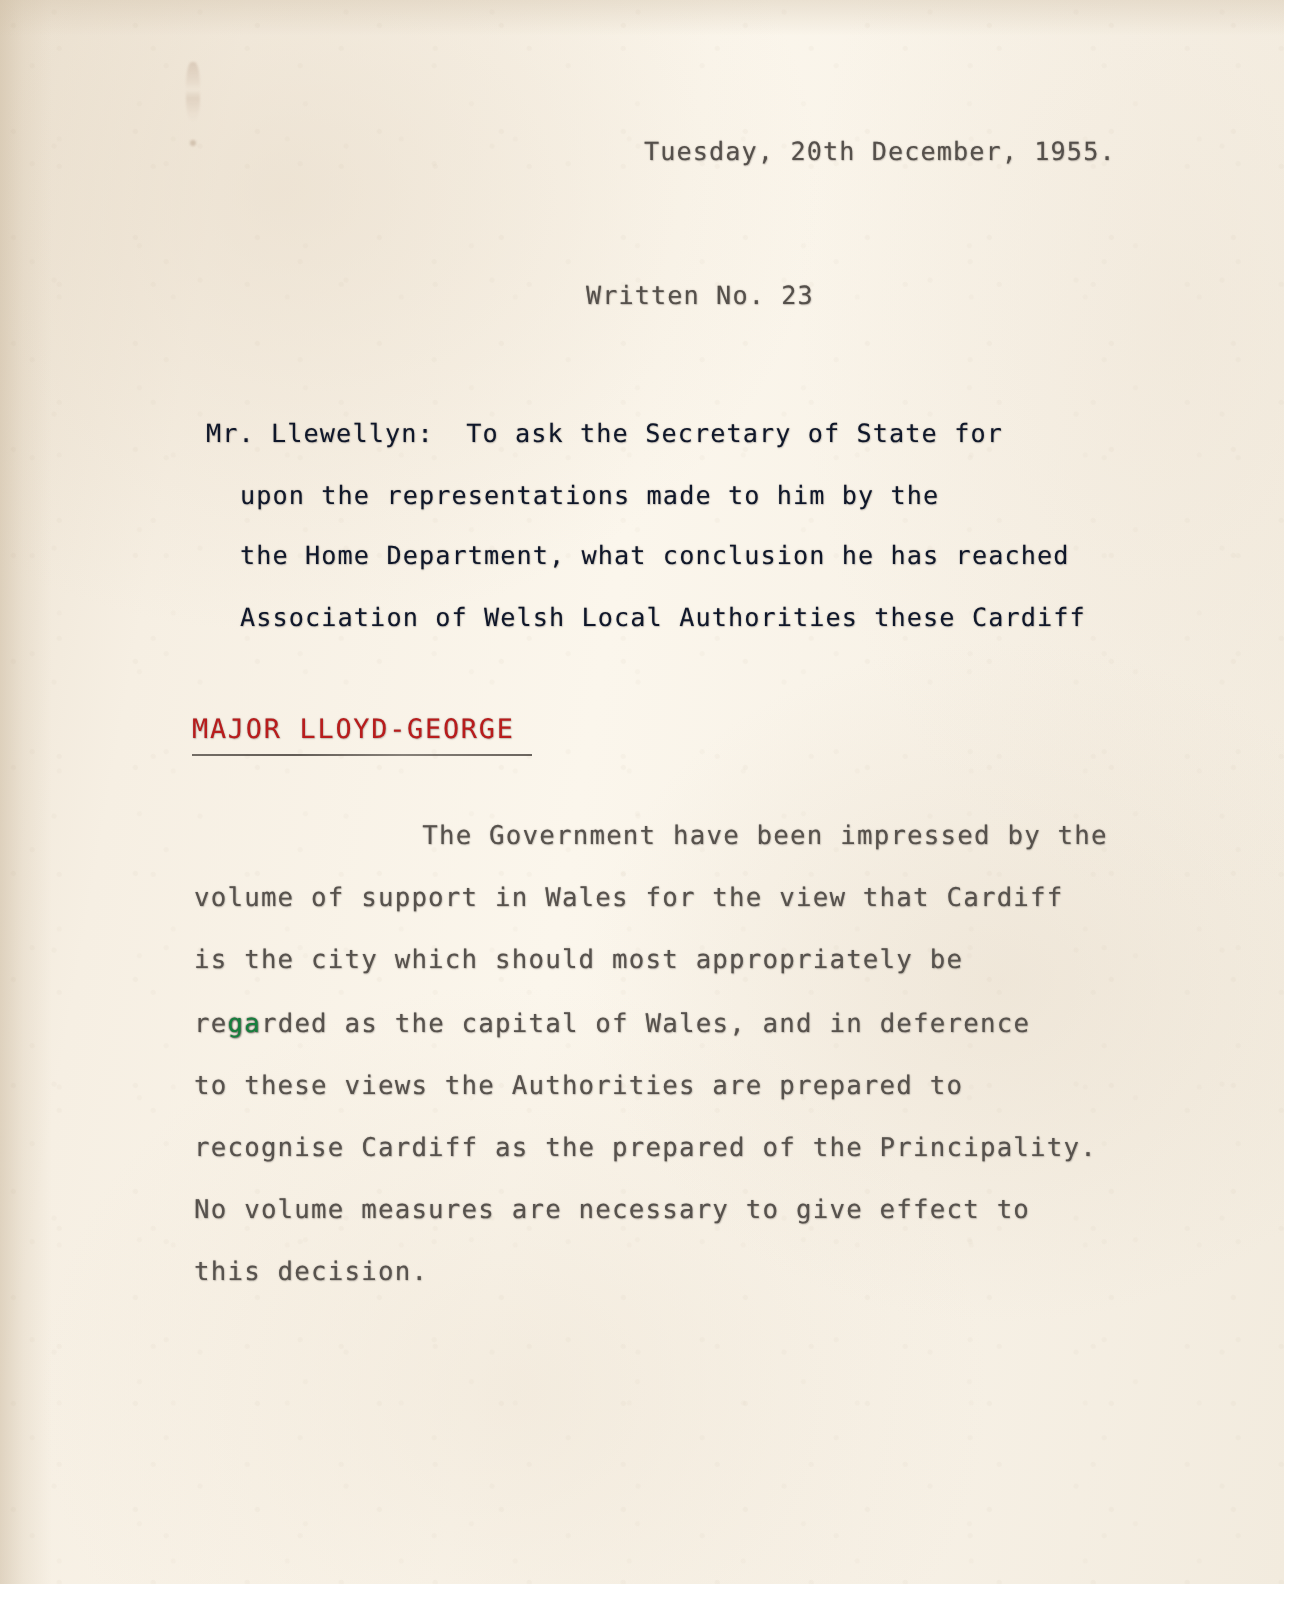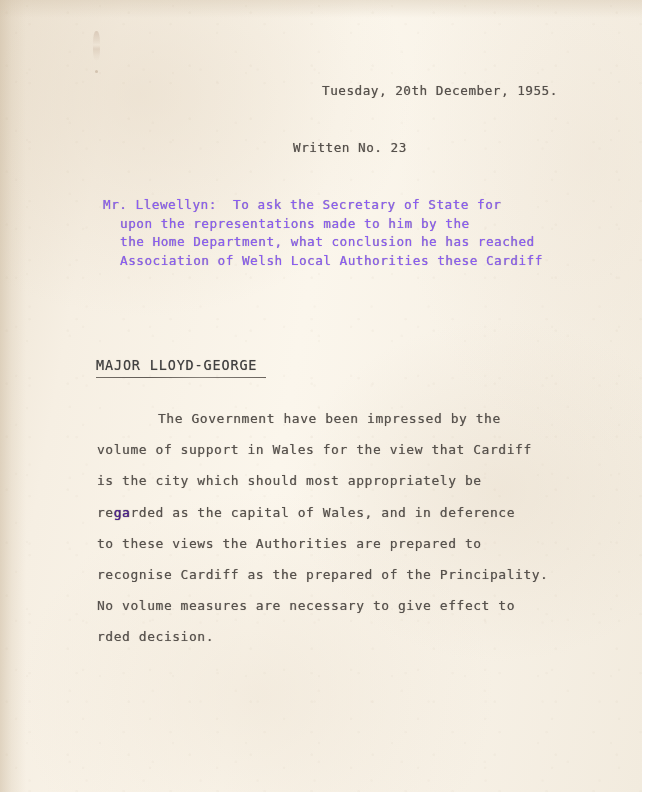--- a/index.html
+++ b/index.html
@@ -111,59 +111,60 @@
     font-size: 12.6px;
     letter-spacing: 0.55px;
     white-space: pre;
     text-shadow:
       0 0 0.7px rgba(85,80,75,0.50),
       0.35px 0.25px 0.6px rgba(110,102,94,0.28);
   }
 
   #date-line {
     left: 322px;
-    top: 83px;
+    top: 68px;
   }
 
   #written-no {
     left: 249px;
     top: 140px;
     margin-left: 44px;
   }
 
   
   #question-block {
     position: absolute;
     left: 103px;
     top: 197px;
     width: 500px;
   }
   #question-block .qline {
     position: relative;
     height: 18.6px;
-    color: #8b5cf6;
+    color: #0f172a;
     font-family: "DejaVu Sans Mono", "Liberation Mono", monospace;
     font-size: 12.6px;
     letter-spacing: 0.55px;
     white-space: pre;
     text-shadow:
       0 0 0.7px rgba(87,82,77,0.50),
       0.35px 0.25px 0.6px rgba(112,104,96,0.28);
+    margin-top: 12px;
   }
   #question-block .qline.indented {
     padding-left: 17px;
   }
 
   
   #speaker-heading {
     left: 96px;
     top: 358px;
     font-size: 13.4px;
     letter-spacing: 0.9px;
-    color: #404040;
+    color: #b91c1c;
   }
   #speaker-underline {
     position: absolute;
     left: 96px;
     top: 377px;
     width: 170px;
     height: 1.4px;
     background: linear-gradient(90deg,
       rgba(86,80,74,0.82) 0%,
       rgba(86,80,74,0.92) 30%,
@@ -185,26 +186,27 @@
     font-family: "DejaVu Sans Mono", "Liberation Mono", monospace;
     font-size: 12.9px;
     letter-spacing: 0.6px;
     white-space: pre;
     text-shadow:
       0 0 0.7px rgba(87,82,77,0.50),
       0.35px 0.25px 0.6px rgba(112,104,96,0.28);
   }
   #answer-body .bline.first-indent {
     padding-left: 61px;
+    text-align: center;
   }
 
   
   .overstrike {
     position: relative;
-    color: #4c1d95;
+    color: #15803d;
     text-shadow:
       0 0 0.8px rgba(62,58,54,0.75),
       0.5px 0.3px 0.7px rgba(74,69,64,0.55),
       -0.4px 0.2px 0.7px rgba(74,69,64,0.40);
   }
 </style>
 </head>
 <body>
 
 <div id="page">
@@ -232,19 +234,19 @@
   <div id="speaker-underline"></div>
 
   <div id="answer-body">
     <div class="bline first-indent">The Government have been impressed by the</div>
     <div class="bline">volume of support in Wales for the view that Cardiff</div>
     <div class="bline">is the city which should most appropriately be</div>
     <div class="bline"><span>re</span><span class="overstrike">ga</span><span>rded as the capital of Wales, and in deference</span></div>
     <div class="bline">to these views the Authorities are prepared to</div>
     <div class="bline">recognise Cardiff as the prepared of the Principality.</div>
     <div class="bline">No volume measures are necessary to give effect to</div>
-    <div class="bline">rded decision.</div>
+    <div class="bline">this decision.</div>
   </div>
 
   <div id="right-margin-strip"></div>
   <div id="bottom-margin-strip"></div>
 
 </div>
 
 </body></html>

